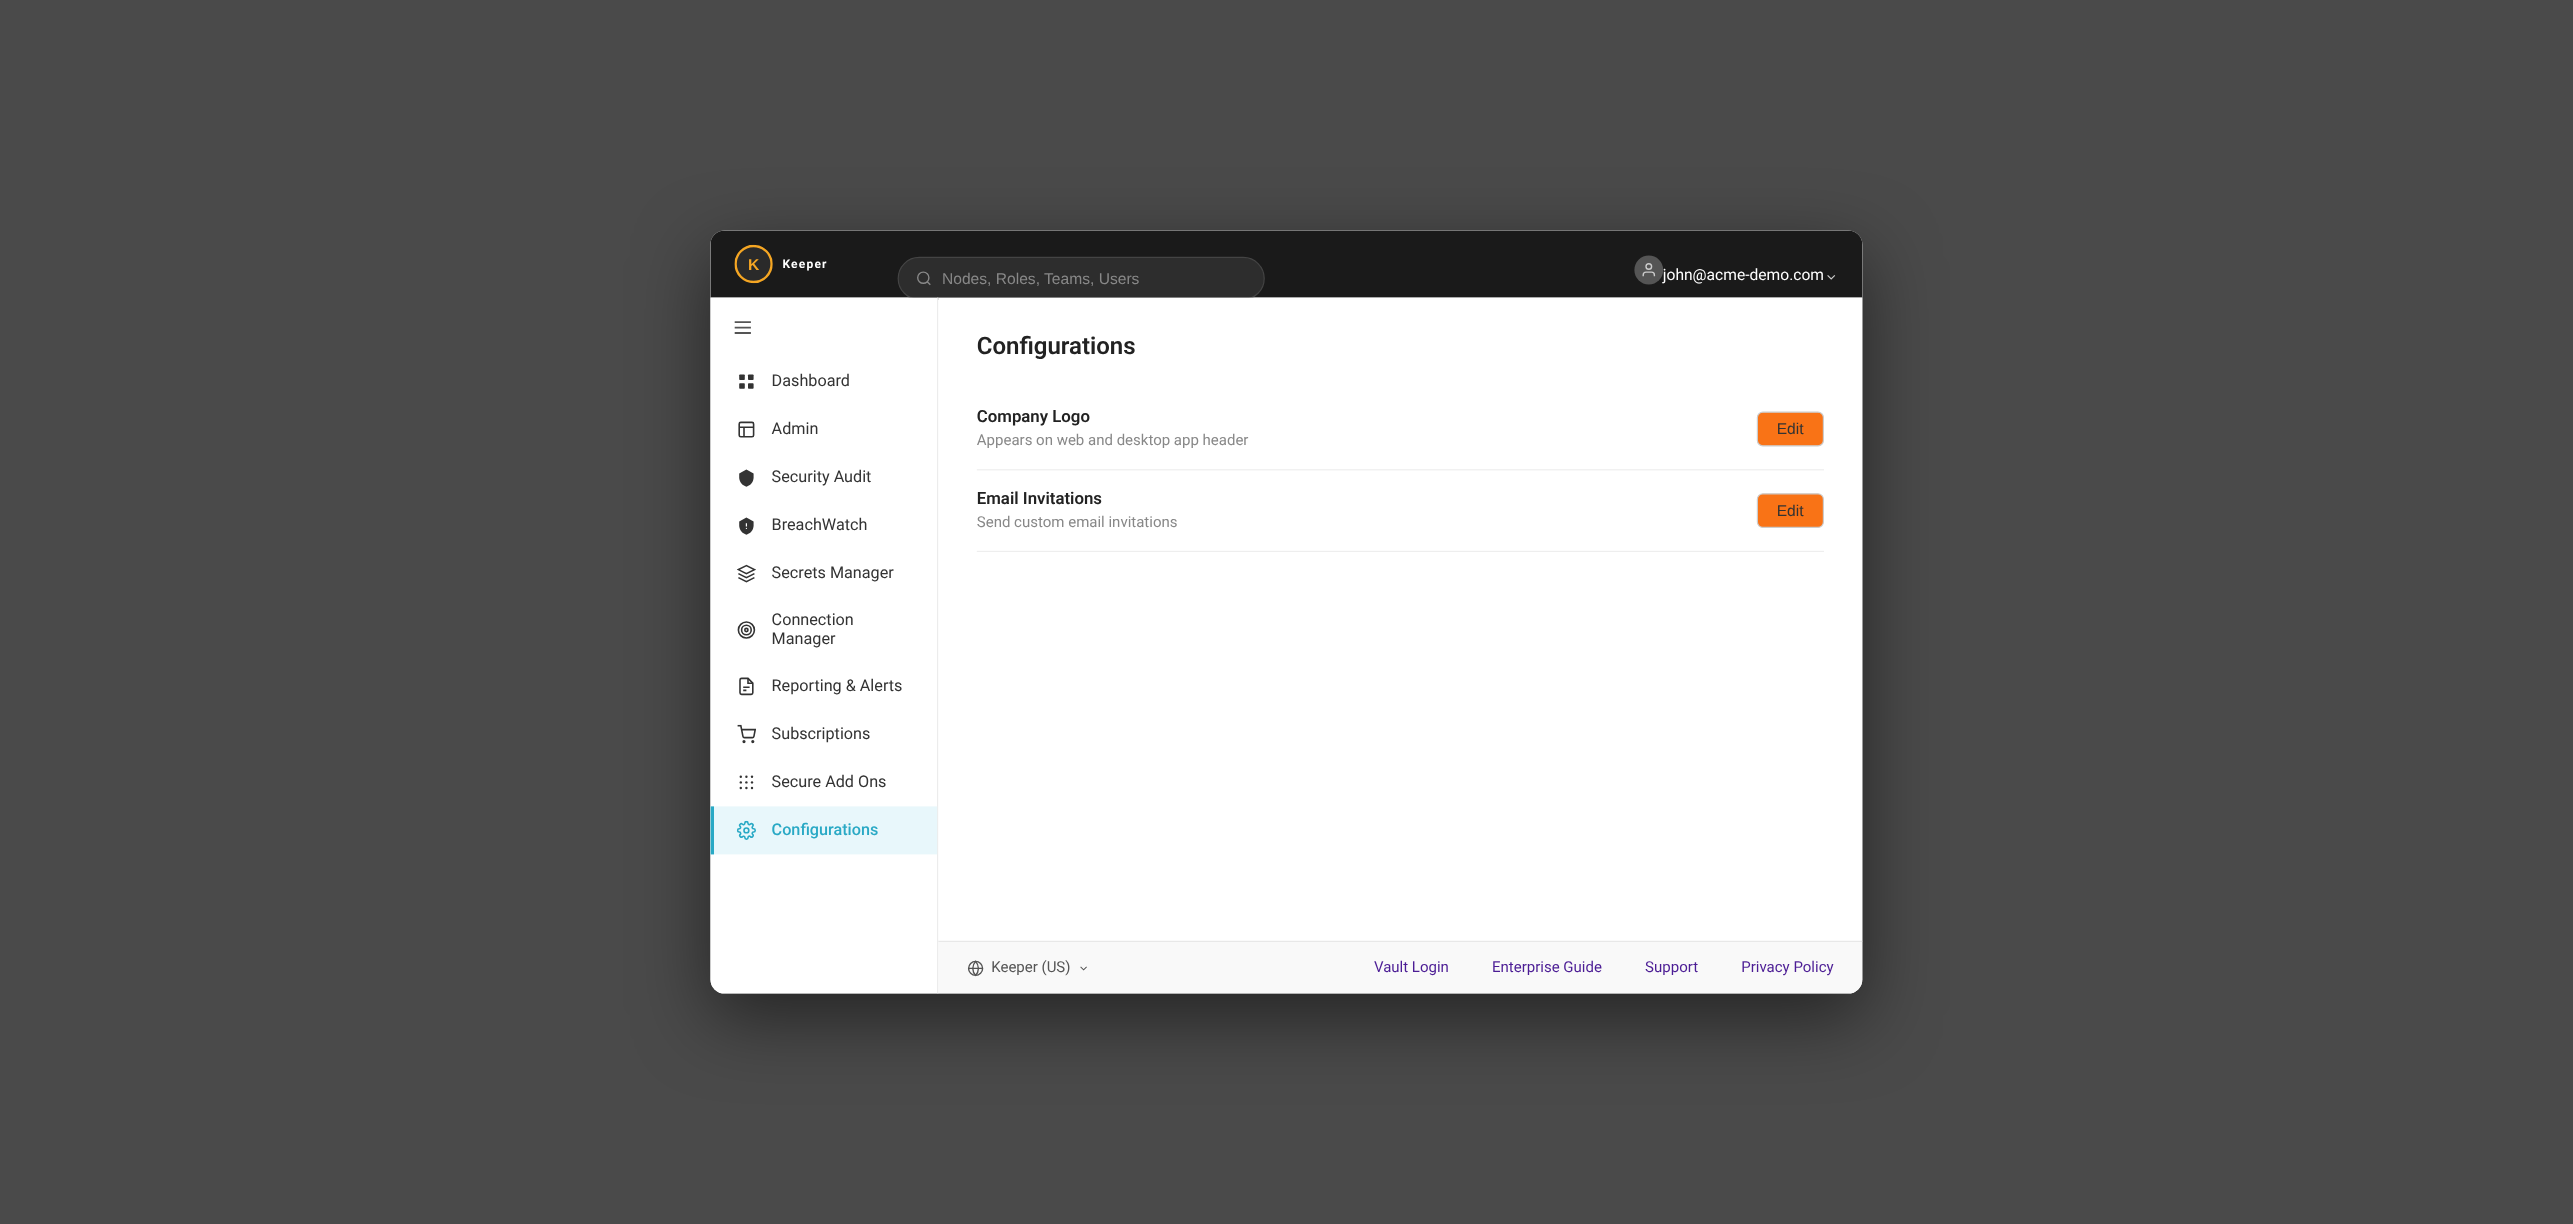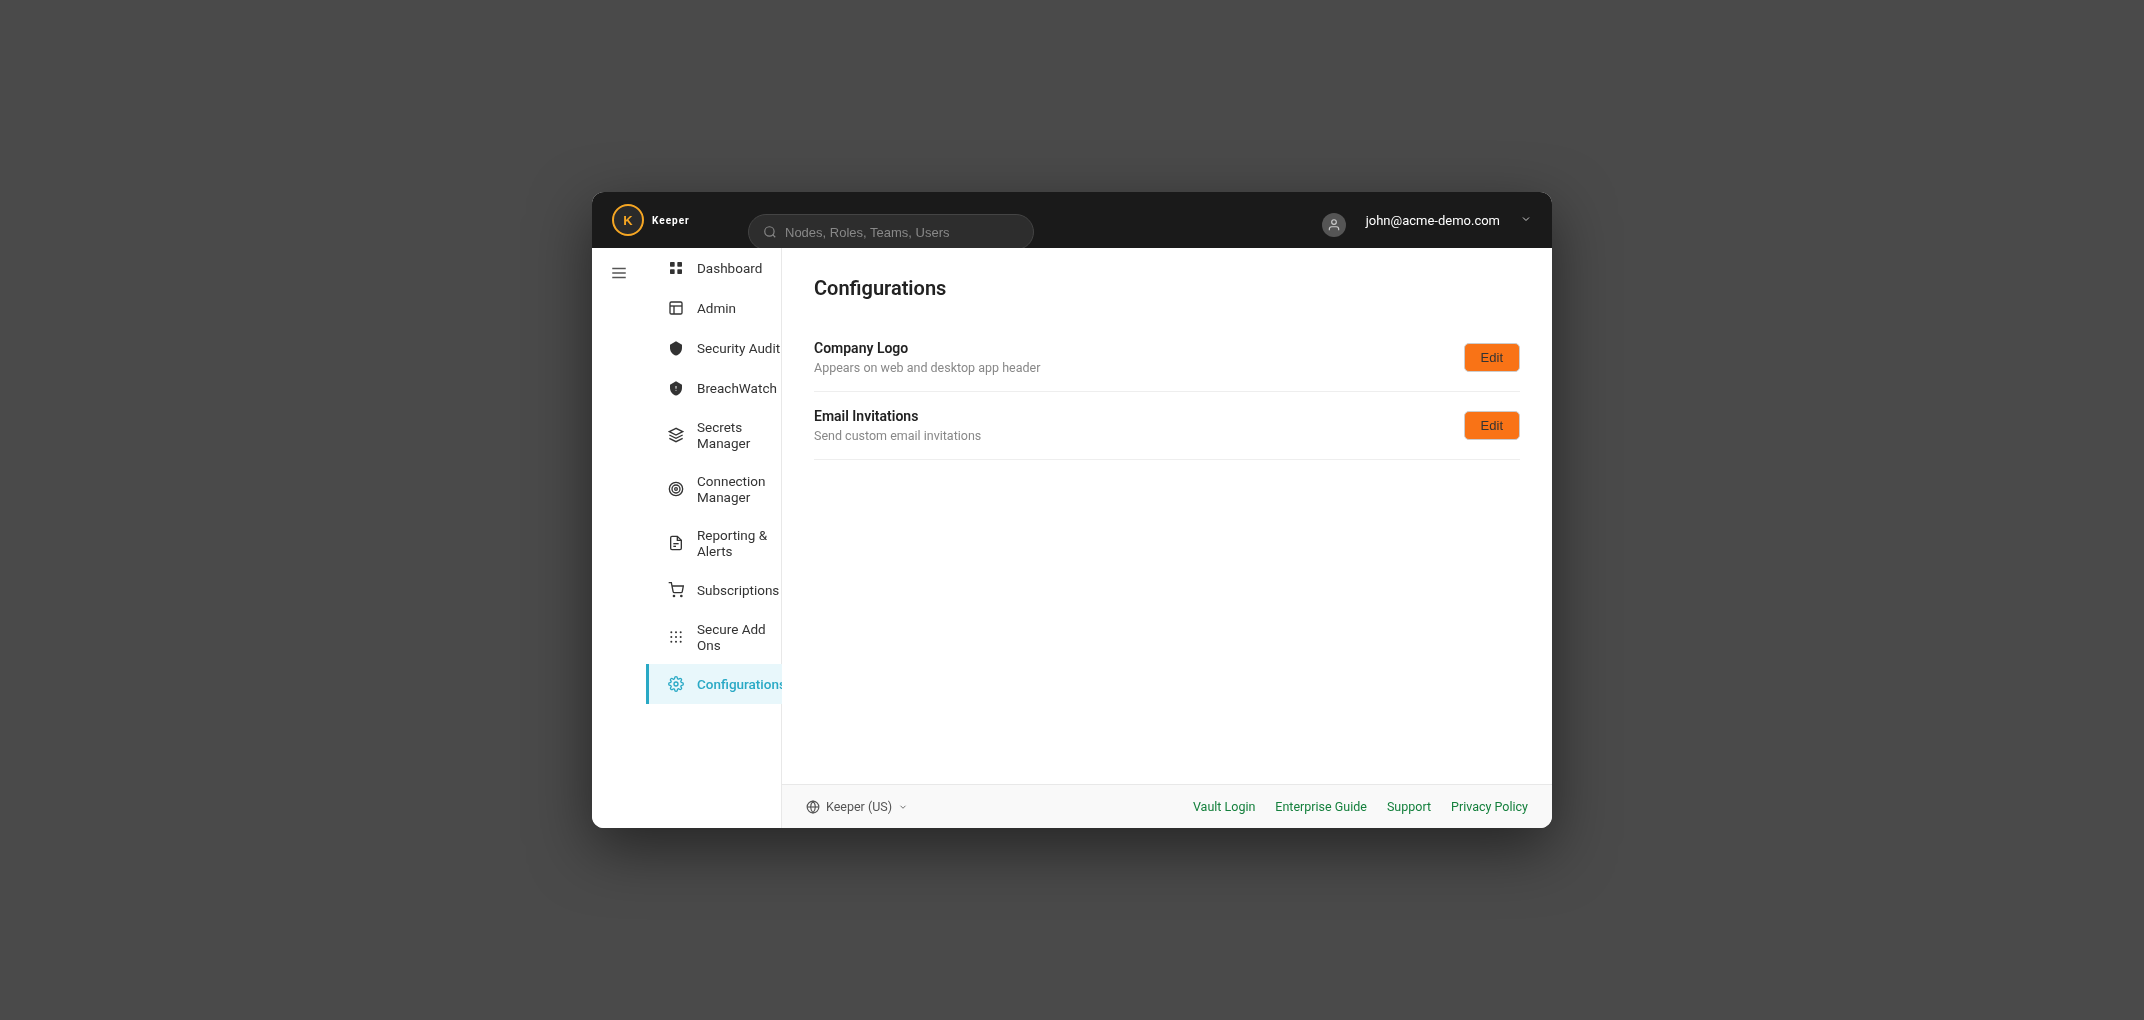--- a/index.html
+++ b/index.html
@@ -60,22 +60,22 @@
       outline: none;
       color: #aaa;
       font-size: 13px;
       width: 100%;
     }
     .navbar-search input::placeholder { color: #888; }
     .search-icon-svg { color: #888; flex-shrink: 0; }
     .navbar-spacer { flex: 1; }
     .navbar-user {
       display: flex;
-      align-items: flex-start;
-      gap: 20px;
+      align-items: flex-end;
+      gap: 0;
       color: #fff;
       font-size: 13px;
       cursor: pointer;
       margin-top: 10px;
     }
     .user-icon-circle {
       width: 24px;
       height: 24px;
       border-radius: 50%;
       background: #555;
@@ -87,21 +87,21 @@
     .main-layout {
       display: flex;
       height: calc(100% - 56px);
     }
     
     .sidebar {
       width: 190px;
       background: #fff;
       border-right: 1px solid #e8e8e8;
       display: flex;
-      flex-direction: row;
+      flex-direction: column;
       min-height: 580px;
     }
     .sidebar-menu-icon {
       padding: 16px 18px;
       color: #555;
       cursor: pointer;
       font-size: 18px;
     }
     .sidebar-nav {
       display: flex;
@@ -191,23 +191,24 @@
       font-size: 12.5px;
       color: #555;
       cursor: pointer;
     }
     .footer-links {
       display: flex;
       gap: 20px;
     }
     .footer-link {
       font-size: 12.5px;
-      color: #15803d;
+      color: #4c1d95;
       cursor: pointer;
       text-decoration: none;
+      margin-left: 16px;
     }
 
     
     svg { display: block; }
   </style>
 </head>
 <body>
 
 <div class="app-window">
 

